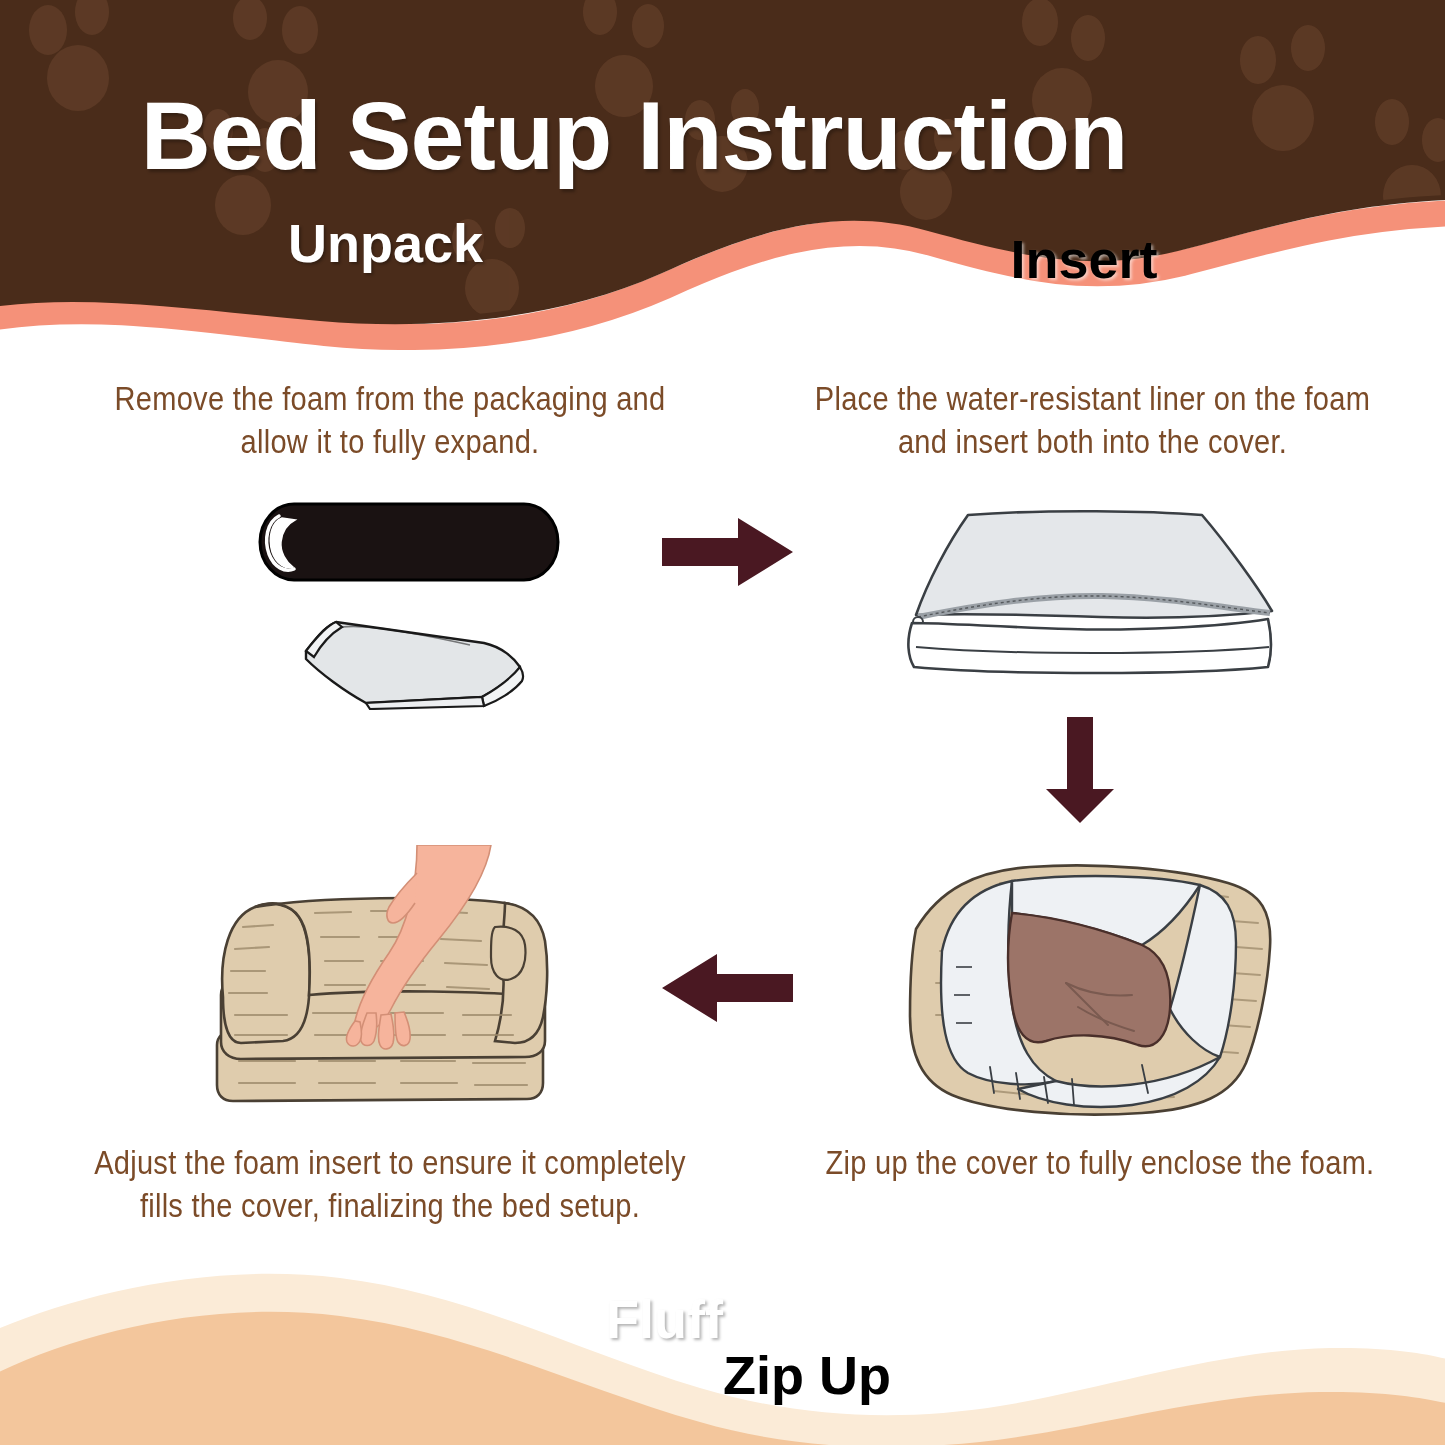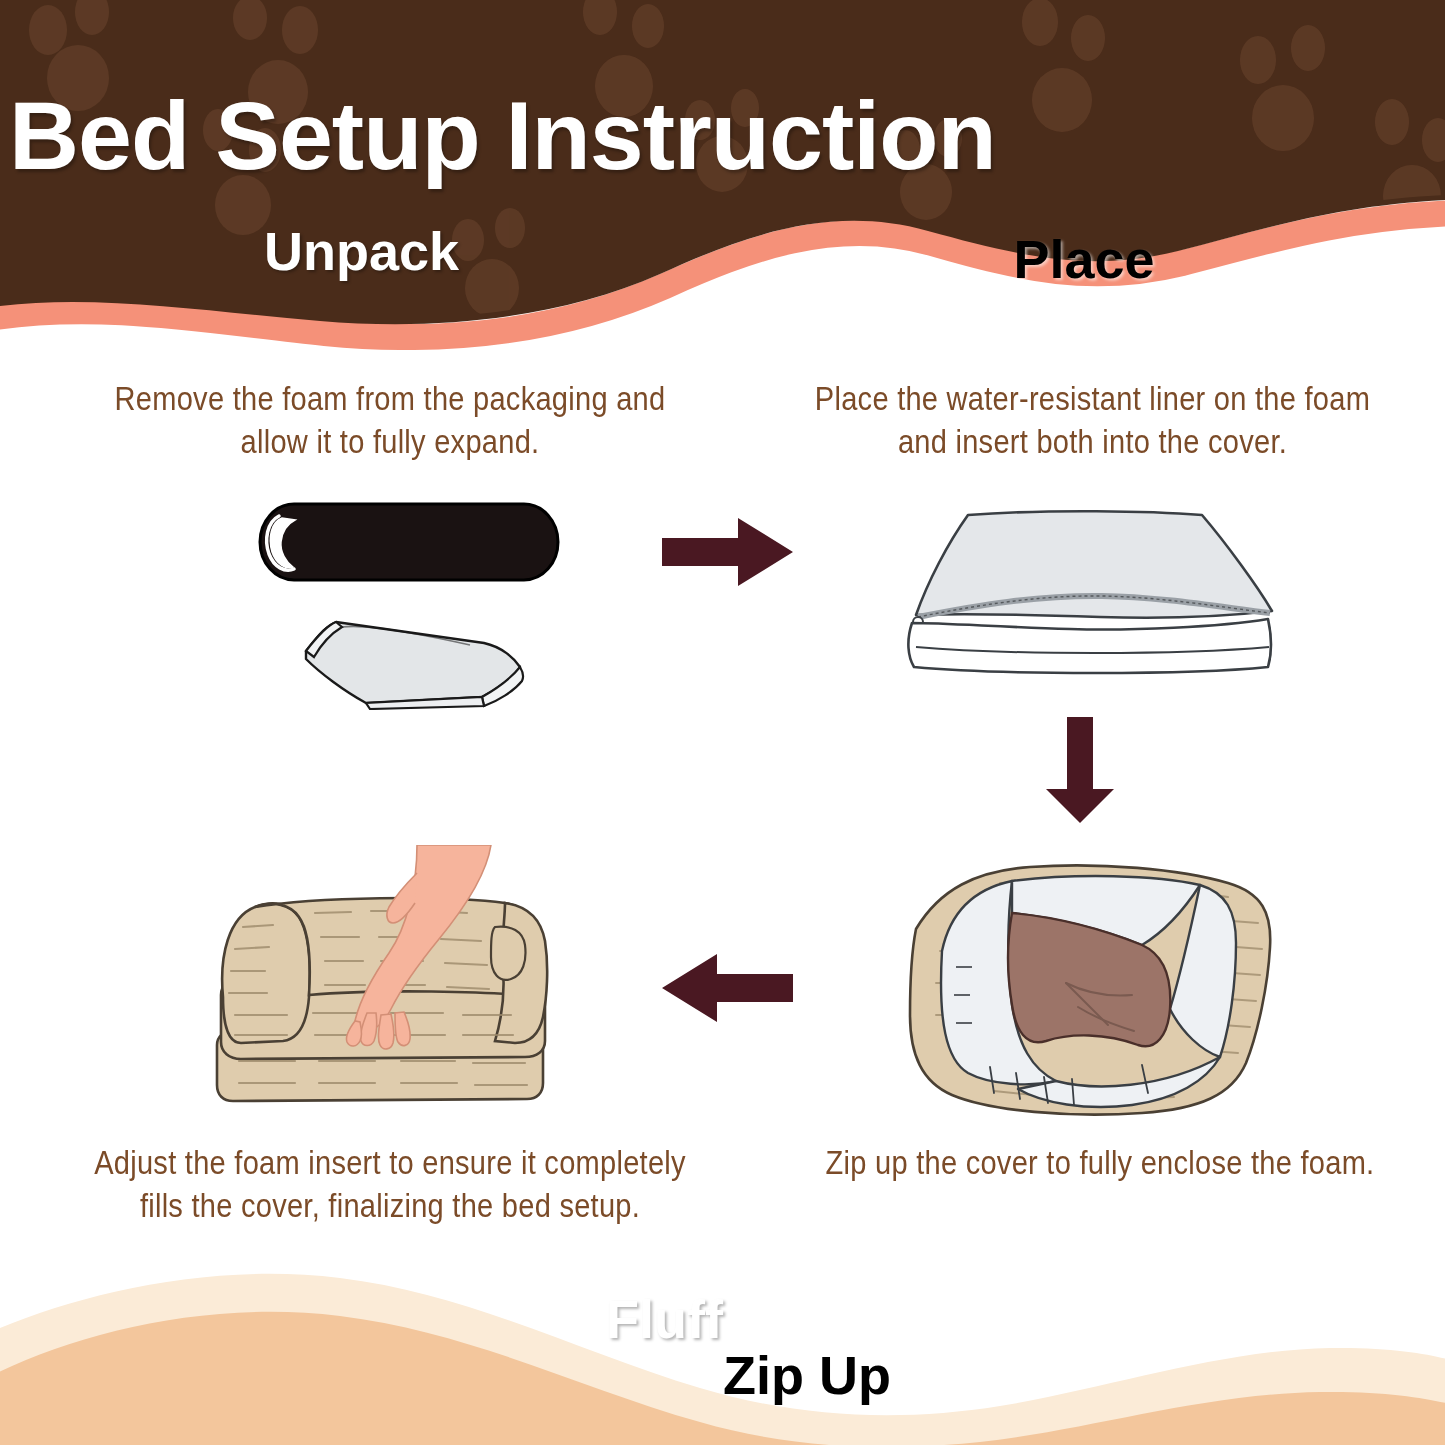--- a/index.html
+++ b/index.html
@@ -24,23 +24,23 @@
     left: 0; top: 0;
     width: 1445px;
     height: 350px;
     overflow: hidden;
     pointer-events: none;
   }
   #header-band svg { display: block; }
 
   .header-title {
     position: absolute;
-    left: 9px; top: 18px;
+    left: 0; top: 18px;
     width: 1268px;
-    text-align: left;
+    text-align: center;
     font-size: 97px;
     font-weight: bold;
     color: #ffffff;
     letter-spacing: -1px;
     line-height: 1.1;
     font-family: "Liberation Sans", sans-serif;
     text-shadow: 2px 3px 3px rgba(0,0,0,0.28);
   }
 
   .step-badge {
@@ -51,21 +51,21 @@
     line-height: 1;
   }
   .step-badge.light {
     color: #ffffff;
     text-shadow: 2px 2px 3px rgba(0,0,0,0.30);
   }
   .step-badge.dark {
     color: #000000;
     text-shadow: 2px 2px 3px rgba(255,255,255,0.55);
   }
-  #badge-unpack { left: 0; top: 224px; width: 723px; text-align: center; }
+  #badge-unpack { left: 0; top: 216px; width: 723px; text-align: center; padding-left: 24px; }
   #badge-insert { left: 723px; top: 232px; width: 722px; text-align: center; }
   #badge-fluff  { left: 0; top: 1292px; width: 723px; text-align: right; }
   #badge-zipup  { left: 723px; top: 1348px; width: 722px; }
 
   
   #footer-band {
     position: absolute;
     left: 0; bottom: 0;
     width: 1445px;
     height: 175px;
@@ -177,21 +177,21 @@
           <ellipse cx="948" cy="138" rx="14" ry="19"></ellipse>
           <ellipse cx="926" cy="192" rx="26" ry="28"></ellipse>
         </g>
       </g>
     </svg>
   </div>
 
   <h1 class="header-title">Bed Setup Instruction</h1>
 
   <div class="step-badge light" id="badge-unpack">Unpack</div>
-  <div class="step-badge dark" id="badge-insert">Place</div>
+  <div class="step-badge dark" id="badge-insert">Insert</div>
 
   <div class="caption" id="cap-unpack">Remove the foam from the packaging and allow it to fully expand.</div>
 
   <div class="illus" id="illus-roll">
     <svg width="310" height="85" viewBox="0 0 310 85" xmlns="http://www.w3.org/2000/svg">
       <rect x="5" y="4" width="298" height="76" rx="34" ry="38" fill="#1A1212" stroke="#000000" stroke-width="3"></rect>
       <path d="M27,18 C16,22 13,38 17,52 C21,64 31,70 38,67
                C31,62 25,52 26,42 C27,32 32,24 40,20 Z" fill="#ffffff" stroke="#ffffff" stroke-width="1.5"></path>
       <path d="M24,16 C12,22 9,40 14,54 C19,67 30,73 39,69" fill="none" stroke="#ffffff" stroke-width="3.5" stroke-linecap="round"></path>
     </svg>

